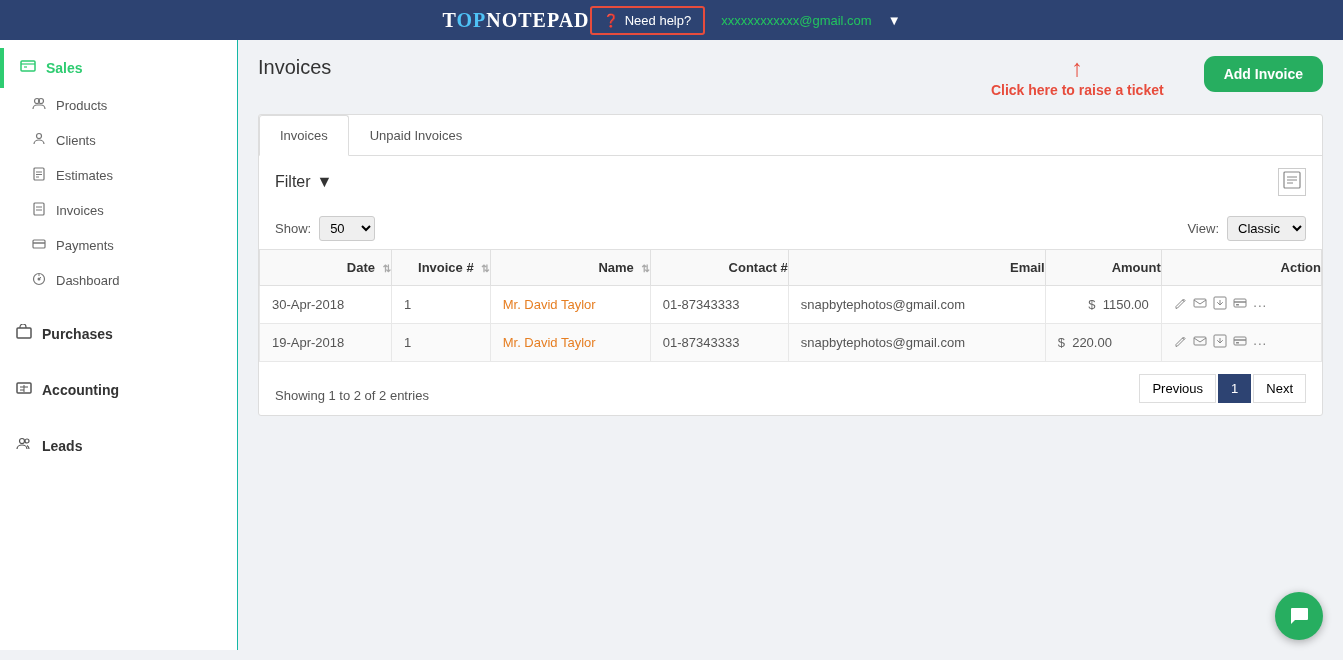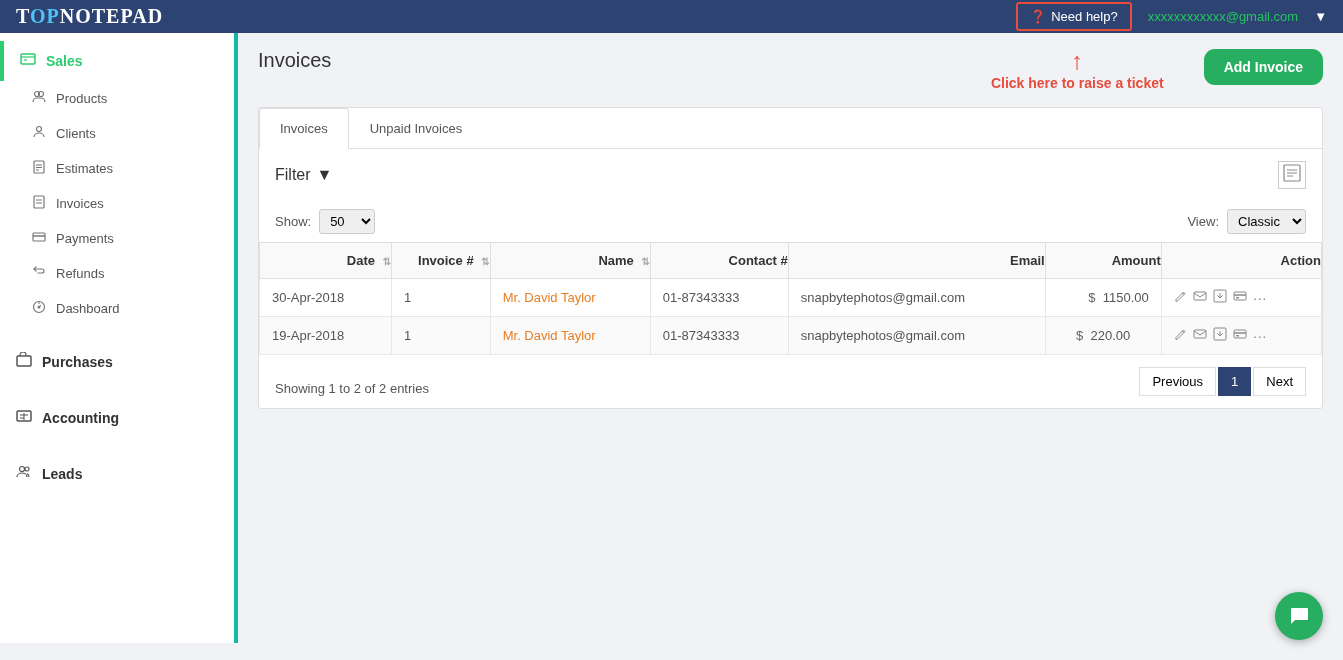--- a/index.html
+++ b/index.html
@@ -1,24 +1,24 @@
 <!DOCTYPE html>
 <html><head>
   <meta charset="utf-8">
   <style>
     * { box-sizing: border-box; margin: 0; padding: 0; }
     body { font-family: Arial, sans-serif; font-size: 13px; background: #f0f2f5; }
 
     
     .header {
       background: #2d4372;
-      height: 33px;
-      display: flex;
-      align-items: center;
-      justify-content: space-between;
+      height: 40px;
+      display: flex;
+      align-items: center;
+      justify-content: center;
       padding: 0 16px;
     }
     .header-logo {
       color: white;
       font-size: 20px;
       font-weight: bold;
       font-family: Georgia, serif;
       letter-spacing: 1px;
     }
     .header-logo span { color: #4fc3f7; }
@@ -47,21 +47,21 @@
     
     .layout {
       display: flex;
       min-height: calc(100vh - 50px);
     }
 
     
     .sidebar {
       width: 238px;
       background: white;
-      border-right: 4px solid #14b8a6;
+      border-right: 1px solid #14b8a6;
       flex-shrink: 0;
     }
     .sidebar-section {
       padding: 8px 0;
     }
     .sidebar-section-header {
       display: flex;
       align-items: center;
       padding: 10px 16px;
       font-size: 14px;
@@ -396,29 +396,20 @@
         <span>Invoices</span>
       </div>
       <div class="sidebar-item">
         <span class="icon">
           <svg width="14" height="14" viewBox="0 0 14 14" fill="none">
             <rect x="1" y="3" width="12" height="8" rx="1" stroke="#777" stroke-width="1.2"></rect>
             <line x1="1" y1="6" x2="13" y2="6" stroke="#777" stroke-width="1.5"></line>
           </svg>
         </span>
         <span>Payments</span>
-      </div>
-      <div class="sidebar-item">
-        <span class="icon">
-          <svg width="14" height="14" viewBox="0 0 14 14" fill="none">
-            <path d="M2 4h8a2 2 0 0 1 0 4H6" stroke="#777" stroke-width="1.2" fill="none" stroke-linecap="round"></path>
-            <path d="M4 2L2 4l2 2" stroke="#777" stroke-width="1.2" fill="none" stroke-linecap="round" stroke-linejoin="round"></path>
-          </svg>
-        </span>
-        <span>Refunds</span>
       </div>
       <div class="sidebar-item">
         <span class="icon">
           <svg width="14" height="14" viewBox="0 0 14 14" fill="none">
             <circle cx="7" cy="7" r="5.5" stroke="#777" stroke-width="1.2"></circle>
             <circle cx="7" cy="7" r="1.5" fill="#777"></circle>
             <line x1="7" y1="2" x2="7" y2="4" stroke="#777" stroke-width="1"></line>
             <line x1="9" y1="5" x2="7.5" y2="6.5" stroke="#777" stroke-width="1"></line>
           </svg>
         </span>
@@ -595,21 +586,21 @@
         <span class="action-icon" title="More">···</span>
       </div>
     </td>
   </tr>
             <tr>
     <td>19-Apr-2018</td>
     <td>1</td>
     <td><a class="name-link" href="#">Mr. David Taylor</a></td>
     <td>01-87343333</td>
     <td>snapbytephotos@gmail.com</td>
-    <td style="text-align:center;">
+    <td style="text-align:left;">
       <span class="dollar-sign">$</span>&nbsp;&nbsp;220.00
     </td>
     <td>
       <div class="action-icons">
         <span class="action-icon" title="Edit">
           <svg width="13" height="13" viewBox="0 0 13 13" fill="none">
             <path d="M2 9.5L8.5 3l1.5 1.5L3.5 11 2 11.5z" stroke="#888" stroke-width="1" fill="none"></path>
             <path d="M8.5 3l1-1 1.5 1.5-1 1z" stroke="#888" stroke-width="1" fill="none"></path>
           </svg>
         </span>

